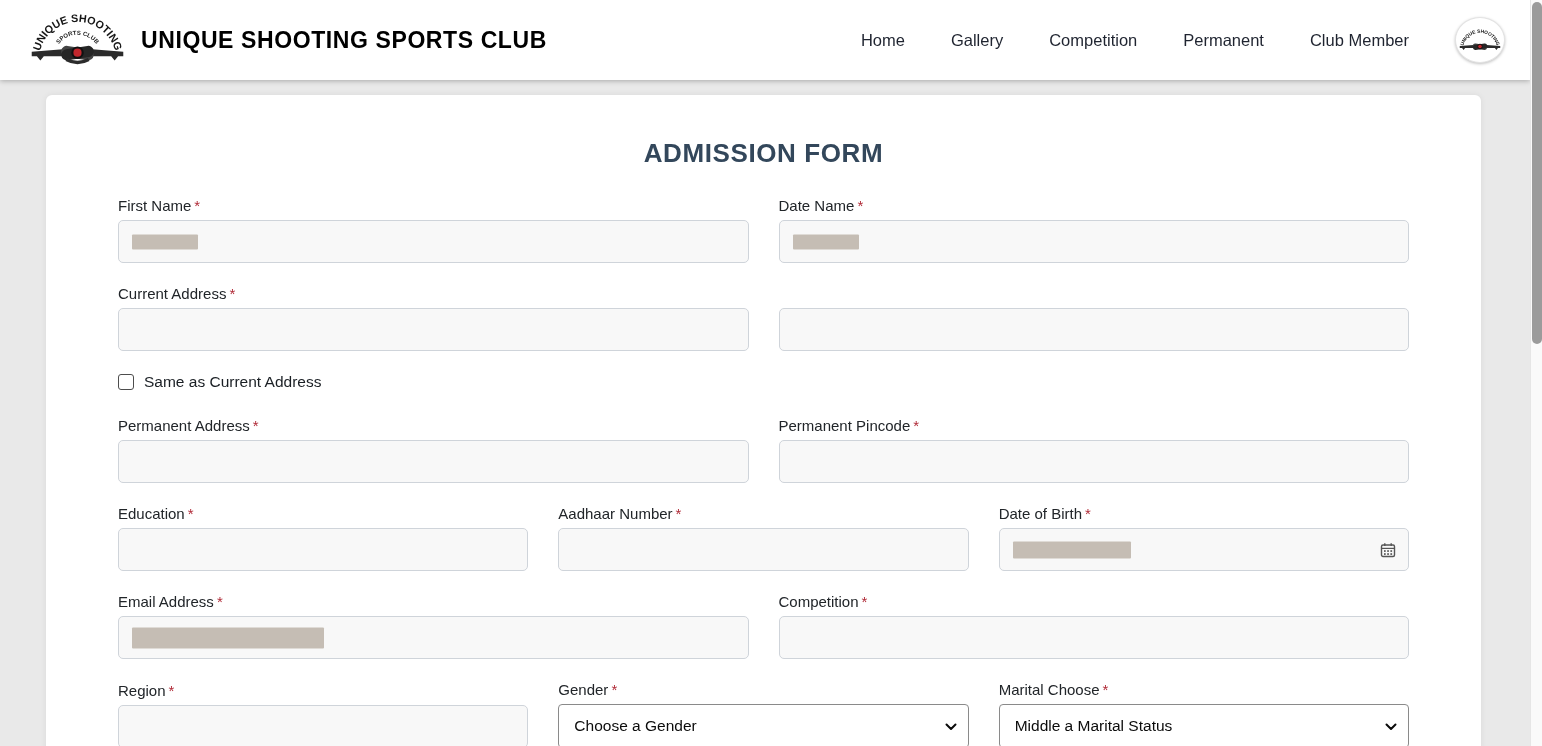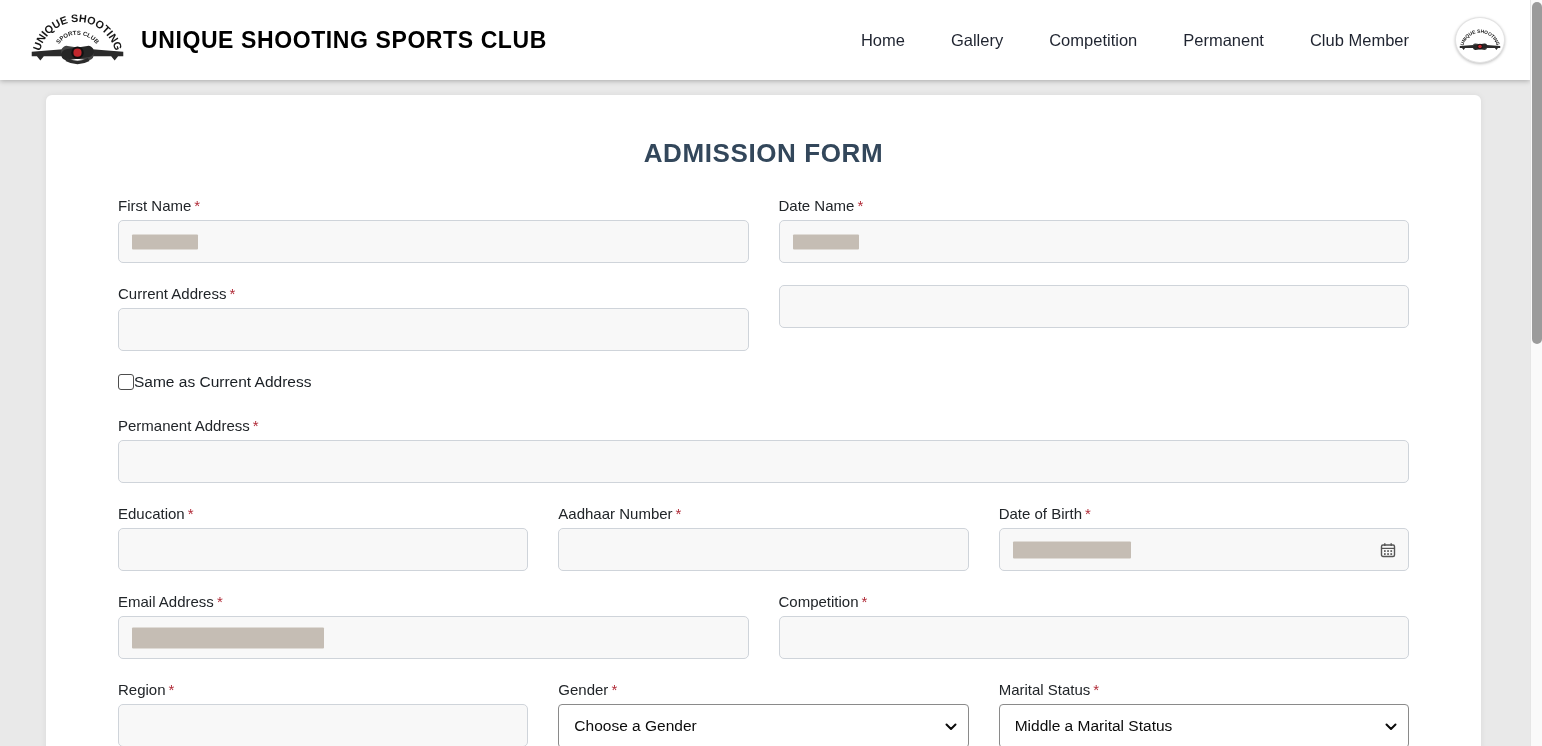--- a/index.html
+++ b/index.html
@@ -53,21 +53,21 @@
     background:#ffffff; border-radius:6px;
     box-shadow:0 0 6px rgba(0,0,0,.07);
   }
   .form-title {
     text-align:center; margin-top:43px;
     font-size:26px; font-weight:bold; letter-spacing:.6px;
     color:#33475b;
   }
   .form { padding:28px 72px 0 72px; }
 
-  .row { display:flex; gap:30px; margin-top:22px; }
+  .row { display:flex; gap:30px; margin-top:22px;align-items:flex-end; }
   .row.first { margin-top:0; }
   .row.after-check { margin-top:26px; }
   .col { flex:1; min-width:0; }
 
   .field-label { display:block; font-size:15px; color:#212529; margin-bottom:6px; }
   .req { color:#b02a37; margin-left:3px; }
 
   .input-box {
     position:relative; height:43px;
     background:#f8f8f8;
@@ -86,21 +86,21 @@
   .redact.dob   { width:118px; height:17px; }
   .redact.phone { width:115px; height:19px; }
   .redact.email { width:192px; height:21px; }
 
   .cal-btn {
     position:absolute; right:10px; top:50%; transform:translateY(-50%);
     width:20px; height:20px; display:flex; align-items:center; justify-content:center;
     cursor:pointer;
   }
 
-  .check-row { margin-top:22px; display:flex; align-items:center; cursor:pointer; }
+  .check-row { margin-top:22px; display:flex; align-items:center; gap:10px; cursor:pointer; }
   .checkbox {
     width:16px; height:16px; background:#fff;
     border:1px solid #4d4d4d; border-radius:3px; flex:0 0 auto;
   }
   .check-label { font-size:15.5px; color:#1a1f24; }
 
   .select-box {
     position:relative; height:44px; background:#ffffff;
     border:1px solid #8a8a8a; border-radius:4px;
     display:flex; align-items:center; padding:0 32px 0 15px;
@@ -201,20 +201,26 @@
       <span class="check-label">Same as Current Address</span>
     </div>
 
     <div class="row after-check">
       <div class="col">
         <span class="field-label"><span>Permanent Address</span><span class="req">*</span></span>
         <div class="input-box">
           <input type="text" style="">
         </div>
       </div>
+      <div class="col">
+        <span class="field-label"><span>Permanent Pincode</span><span class="req">*</span></span>
+        <div class="input-box">
+          <input type="text" style="">
+        </div>
+      </div>
     </div>
 
     <div class="row">
       <div class="col">
         <span class="field-label"><span>Education</span><span class="req">*</span></span>
         <div class="input-box">
           <input type="text" style="">
         </div>
       </div>
       <div class="col">
@@ -276,21 +282,21 @@
         <div class="select-box">
           <span>Choose a Gender</span>
           <span class="chev">
             <svg width="12" height="8" viewBox="0 0 12 8">
                 <path d="M1.5 1.5 L6 6 L10.5 1.5" fill="none" stroke="#0b0b0b" stroke-width="2" stroke-linecap="round" stroke-linejoin="round"></path>
               </svg>
           </span>
         </div>
       </div>
       <div class="col">
-        <span class="field-label"><span>Marital Status</span><span class="req">*</span></span>
+        <span class="field-label"><span>Marital Choose</span><span class="req">*</span></span>
         <div class="select-box">
           <span>Middle a Marital Status</span>
           <span class="chev">
             <svg width="12" height="8" viewBox="0 0 12 8">
                 <path d="M1.5 1.5 L6 6 L10.5 1.5" fill="none" stroke="#0b0b0b" stroke-width="2" stroke-linecap="round" stroke-linejoin="round"></path>
               </svg>
           </span>
         </div>
       </div>
     </div>

